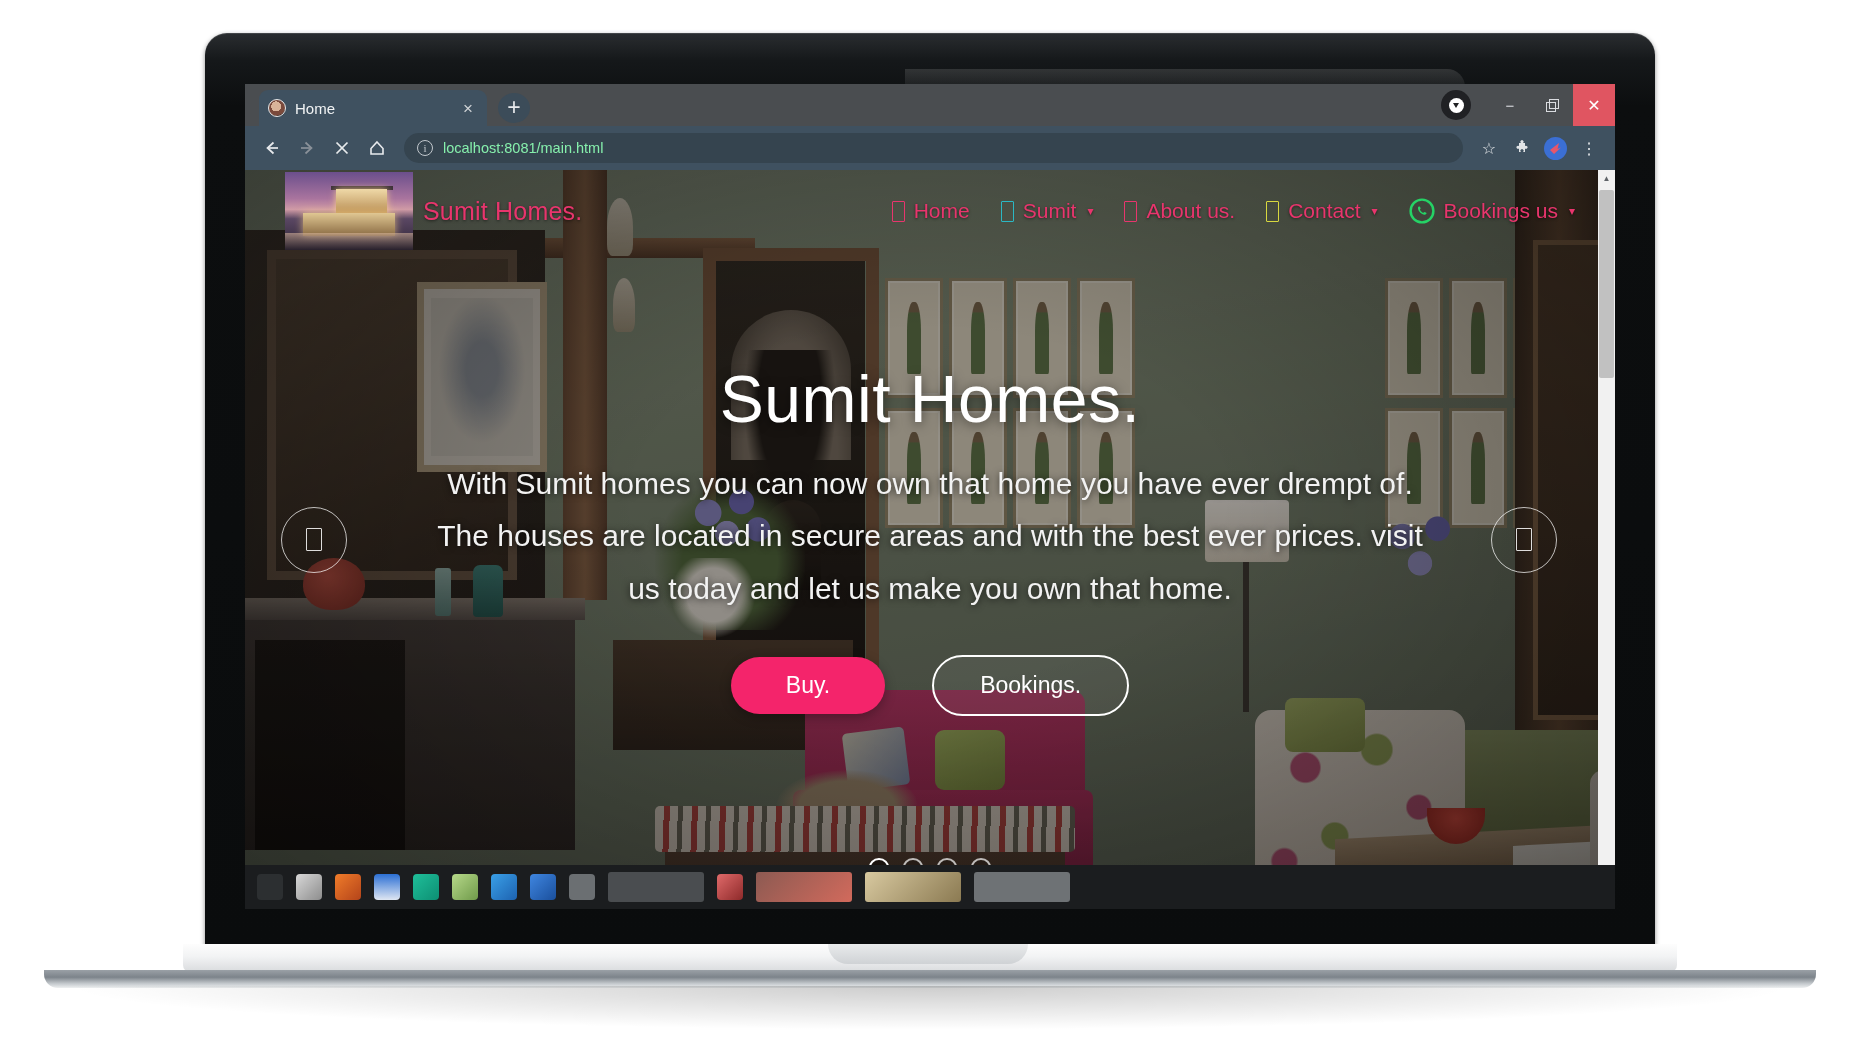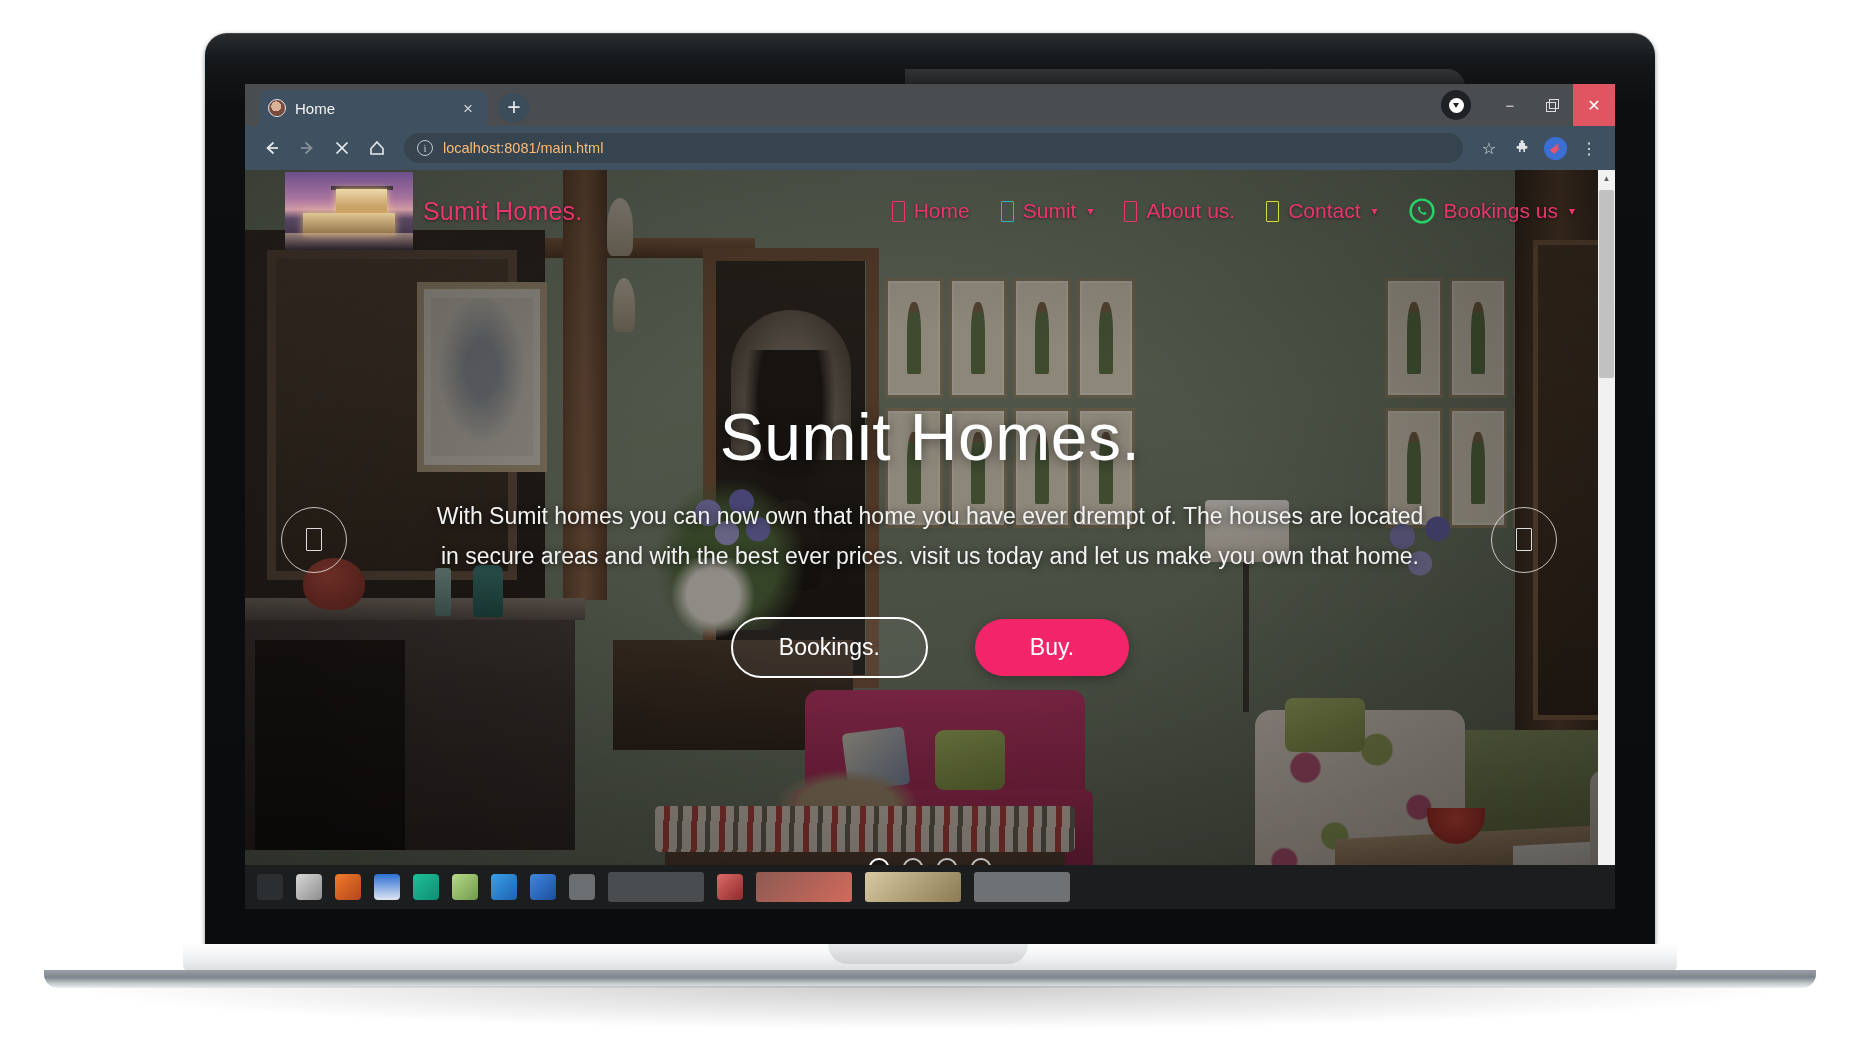--- a/index.html
+++ b/index.html
@@ -153,21 +153,21 @@
   #omnibox {
     flex:1; height:30px; margin:0 8px;
     background:#35444f; border-radius:15px;
     display:flex; align-items:center; gap:10px; padding:0 13px;
   }
   #omnibox-info {
     width:16px; height:16px; border-radius:50%;
     border:1.4px solid #c2c8cd; color:#c2c8cd;
     font-size:11px; line-height:14px; text-align:center; font-family:"Liberation Serif",serif; flex:none;
   }
-  #omnibox-url { color:#fdba74; font-size:14.5px; white-space:nowrap; }
+  #omnibox-url { color:#86efac; font-size:14.5px; white-space:nowrap; }
   .tool-icon { width:30px; height:32px; display:flex; align-items:center; justify-content:center; color:#e1e4e7; cursor:pointer; flex:none; }
   #avatar-icon {
     width:23px; height:23px; border-radius:50%;
     background:#3b6fd4;
     display:flex; align-items:center; justify-content:center;
     flex:none; margin:0 4px;
   }
 
   
   #viewport { position:relative; height:739px; overflow:hidden; background:#2f2a26; }
@@ -399,21 +399,21 @@
   #hero-content {
     position:absolute; left:0; top:0; width:100%; height:100%;
     display:flex; flex-direction:column; align-items:center; justify-content:center;
     z-index:5; padding: 0 150px; text-align:center;
   }
   #hero-title {
     color:#ffffff; font-size:66px; font-weight:400; letter-spacing:.5px;
     text-shadow:0 2px 12px rgba(0,0,0,.55); line-height:1.1;
   }
   #hero-desc {
-    color:#f2f2f2; font-size:23px; line-height:1.75; max-width:990px;
+    color:#f2f2f2; font-size:30px; line-height:1.75; max-width:990px;
     margin-top:22px; text-shadow:0 1px 7px rgba(0,0,0,.7);
   }
   #hero-actions { margin-top:40px; display:flex; gap:47px; align-items:center; }
   #buy-button {
     background:#f4246b; color:#ffffff;
     font-size:23px; padding:15px 55px; border:none; border-radius:34px;
     cursor:pointer; font-family:"Liberation Sans", sans-serif;
     box-shadow:0 3px 12px rgba(0,0,0,.3);
   }
   #bookings-button {
@@ -664,22 +664,22 @@
               <span>Bookings us</span>
               <span class="caret">▾</span>
             </div>
           </nav>
         </div>
 
         <div id="hero-content">
           <h1 id="hero-title">Sumit Homes.</h1>
           <p id="hero-desc">With Sumit homes you can now own that home you have ever drempt of. The houses are located in secure areas and with the best ever prices. visit us today and let us make you own that home.</p>
           <div id="hero-actions">
+            <button id="buy-button">Buy.</button>
             <button id="bookings-button">Bookings.</button>
-            <button id="buy-button">Buy.</button>
           </div>
         </div>
 
         <div class="carousel-arrow" id="carousel-prev">
           <span class="tofu-arrow"></span>
         </div>
         <div class="carousel-arrow" id="carousel-next">
           <span class="tofu-arrow"></span>
         </div>
 

